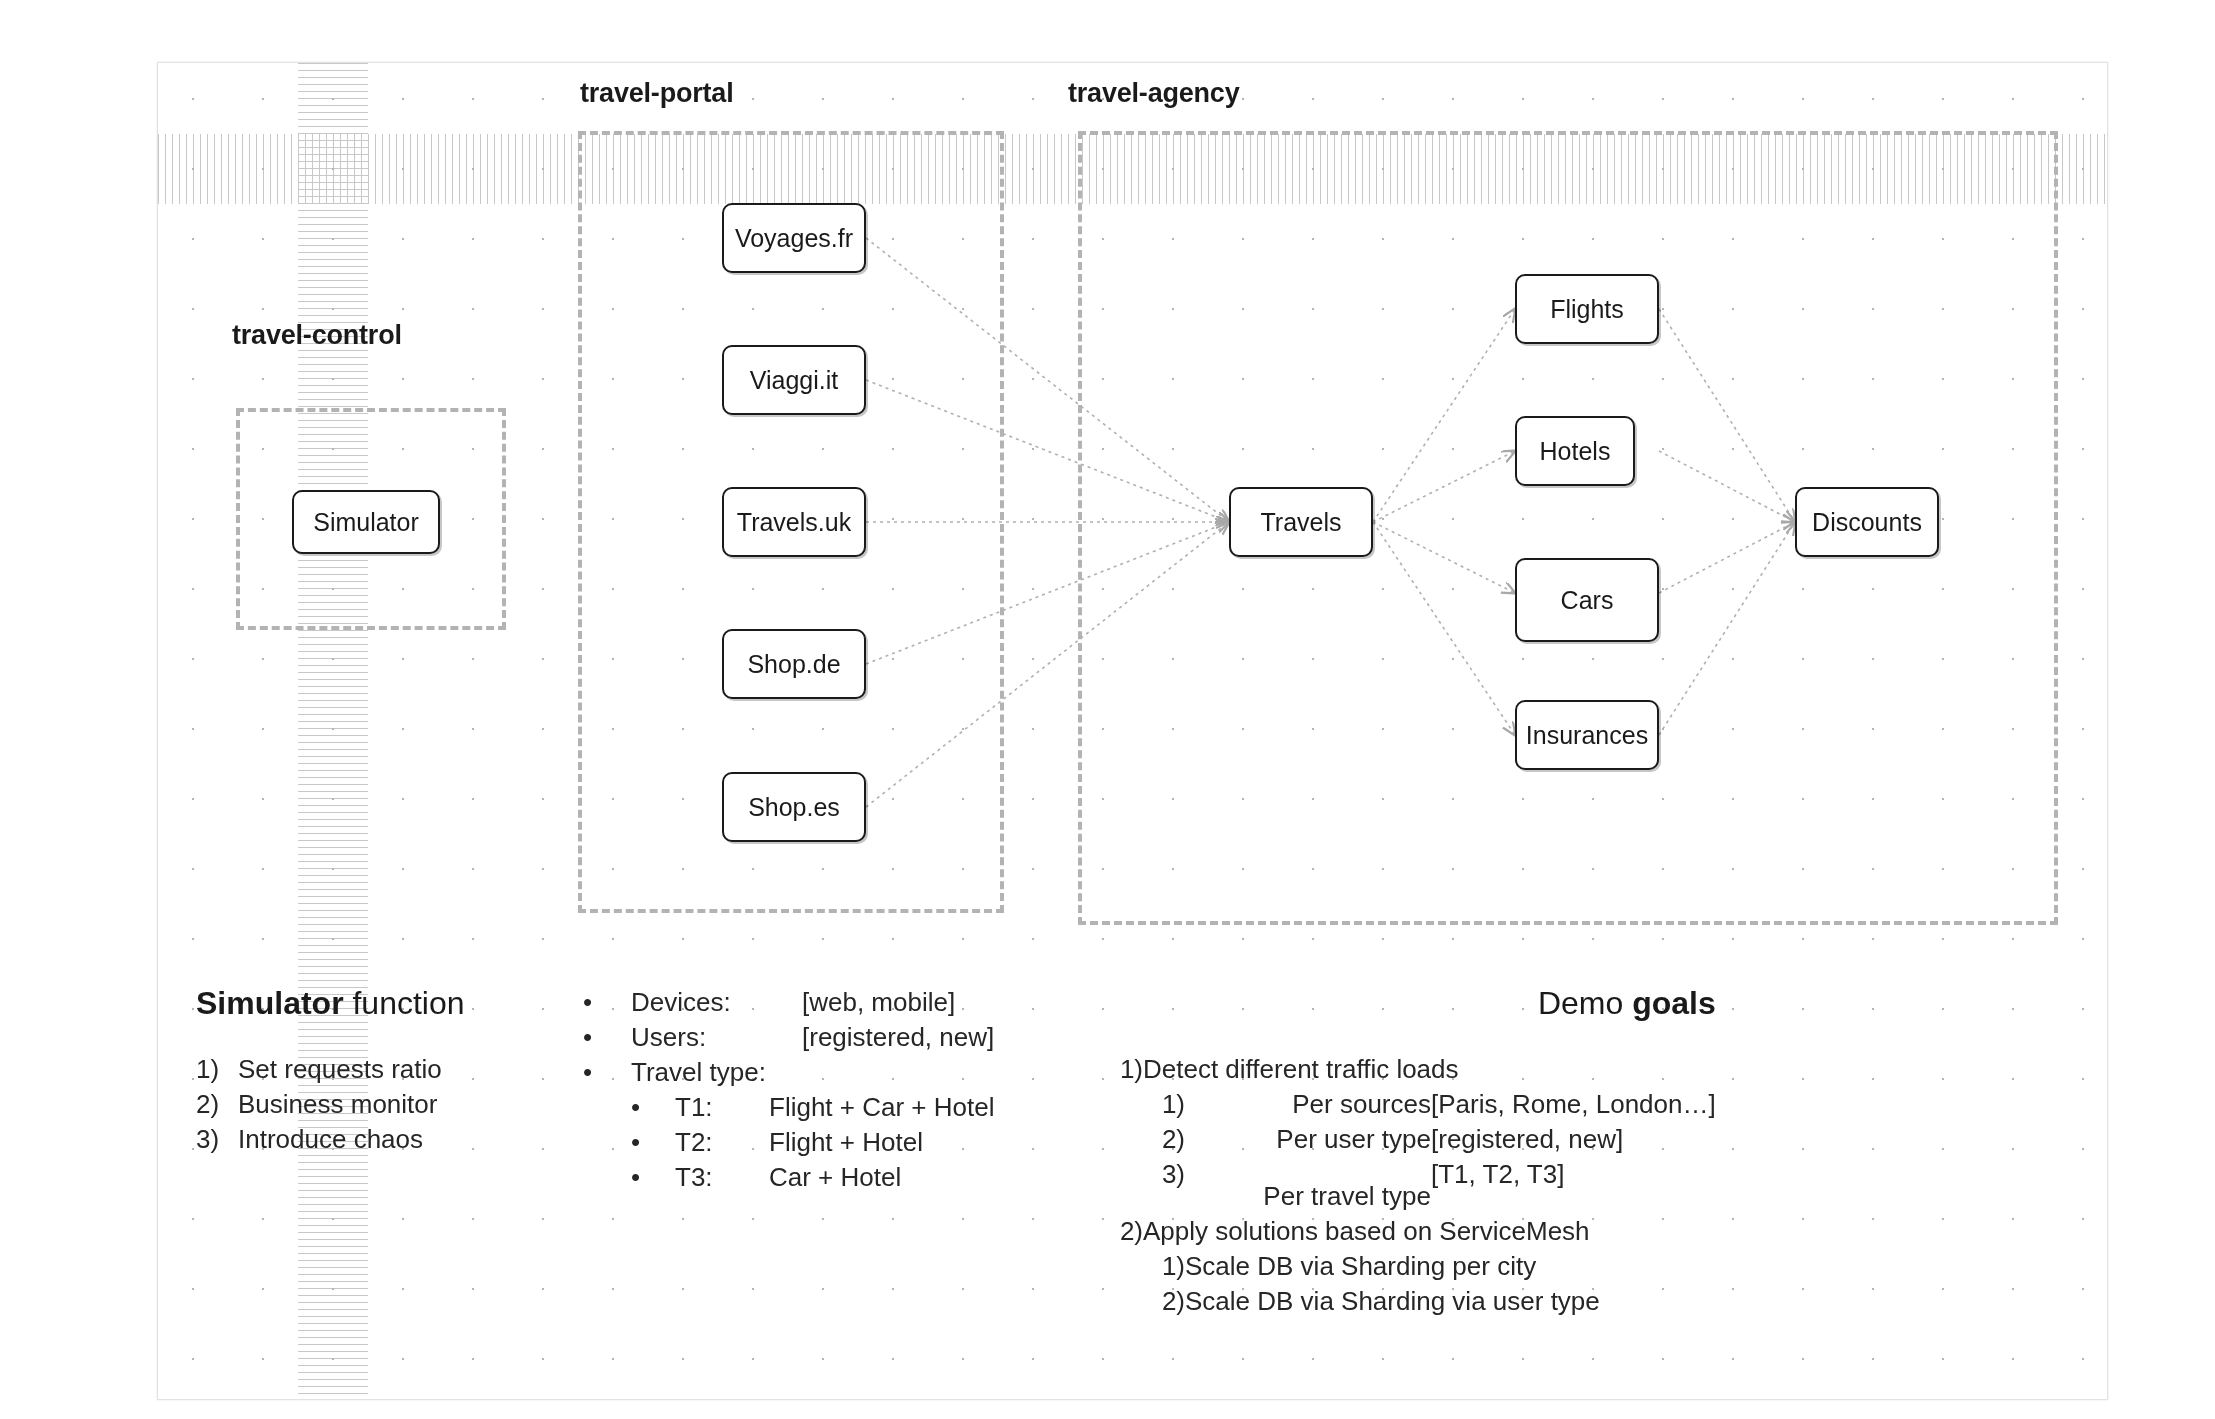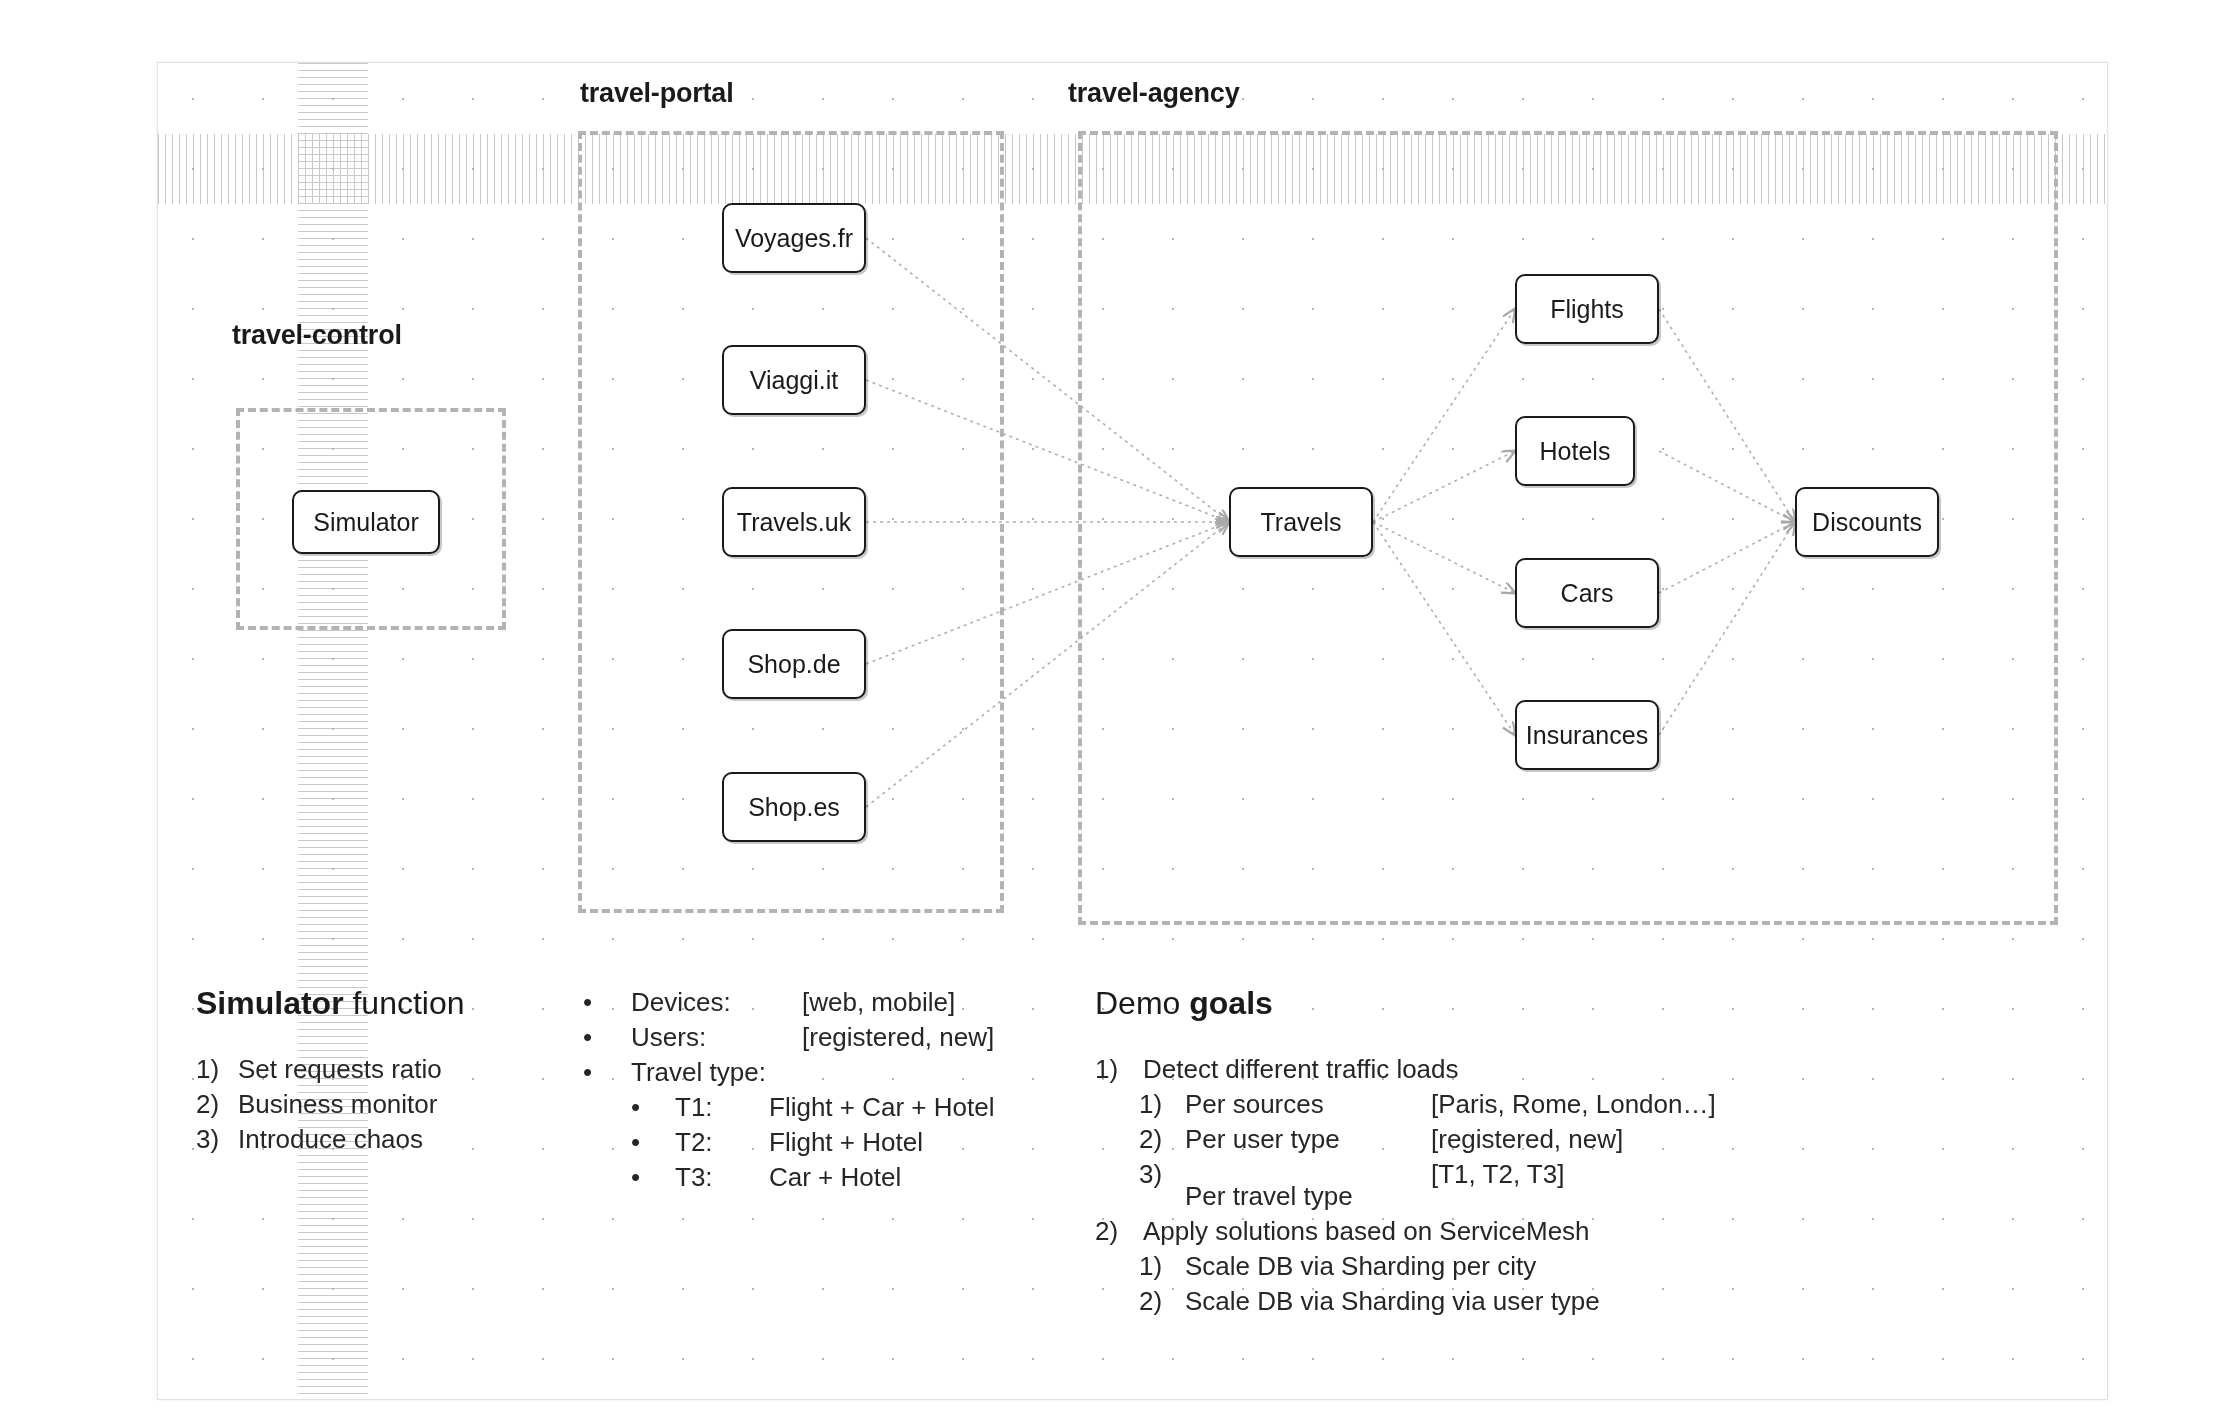--- a/index.html
+++ b/index.html
@@ -170,21 +170,21 @@
   </div>
   <div class="node" style="left:1229px; top:487px; width:144px; height:70px;">
     <span>Travels</span>
   </div>
   <div class="node" style="left:1515px; top:274px; width:144px; height:70px;">
     <span>Flights</span>
   </div>
   <div class="node" style="left:1515px; top:416px; width:120px; height:70px;">
     <span>Hotels</span>
   </div>
-  <div class="node" style="left:1515px; top:558px; width:144px; height:70px;">
+  <div class="node" style="left:1515px; top:558px; width:144px; height:84px;">
     <span>Cars</span>
   </div>
   <div class="node" style="left:1515px; top:700px; width:144px; height:70px;">
     <span>Insurances</span>
   </div>
   <div class="node" style="left:1795px; top:487px; width:144px; height:70px;">
     <span>Discounts</span>
   </div>
 
   <div class="text-col" style="left:196px; top:985px;">
@@ -228,21 +228,21 @@
       <span class="body" style="width:94px;">T2:</span>
       <span class="tail">Flight + Hotel</span>
     </div>
     <div class="txt-row" style="padding-left:48px;">
       <span class="marker" style="width:44px;">•</span>
       <span class="body" style="width:94px;">T3:</span>
       <span class="tail">Car + Hotel</span>
     </div>
   </div>
 
-  <div class="text-col" style="left:1095px; top:985px;">
+  <div class="text-col" style="left:1095px; top:985px;text-align:right;">
     <div class="col-title"><span>Demo </span><b>goals</b></div>
     <div class="txt-row">
       <span class="marker" style="width:48px;">1)</span>
       <span class="body">Detect different traffic loads</span>
     </div>
     <div class="txt-row" style="padding-left:44px;">
       <span class="marker" style="width:46px;">1)</span>
       <span class="body" style="width:246px;">Per sources</span>
       <span class="tail">[Paris, Rome, London…]</span>
     </div>

